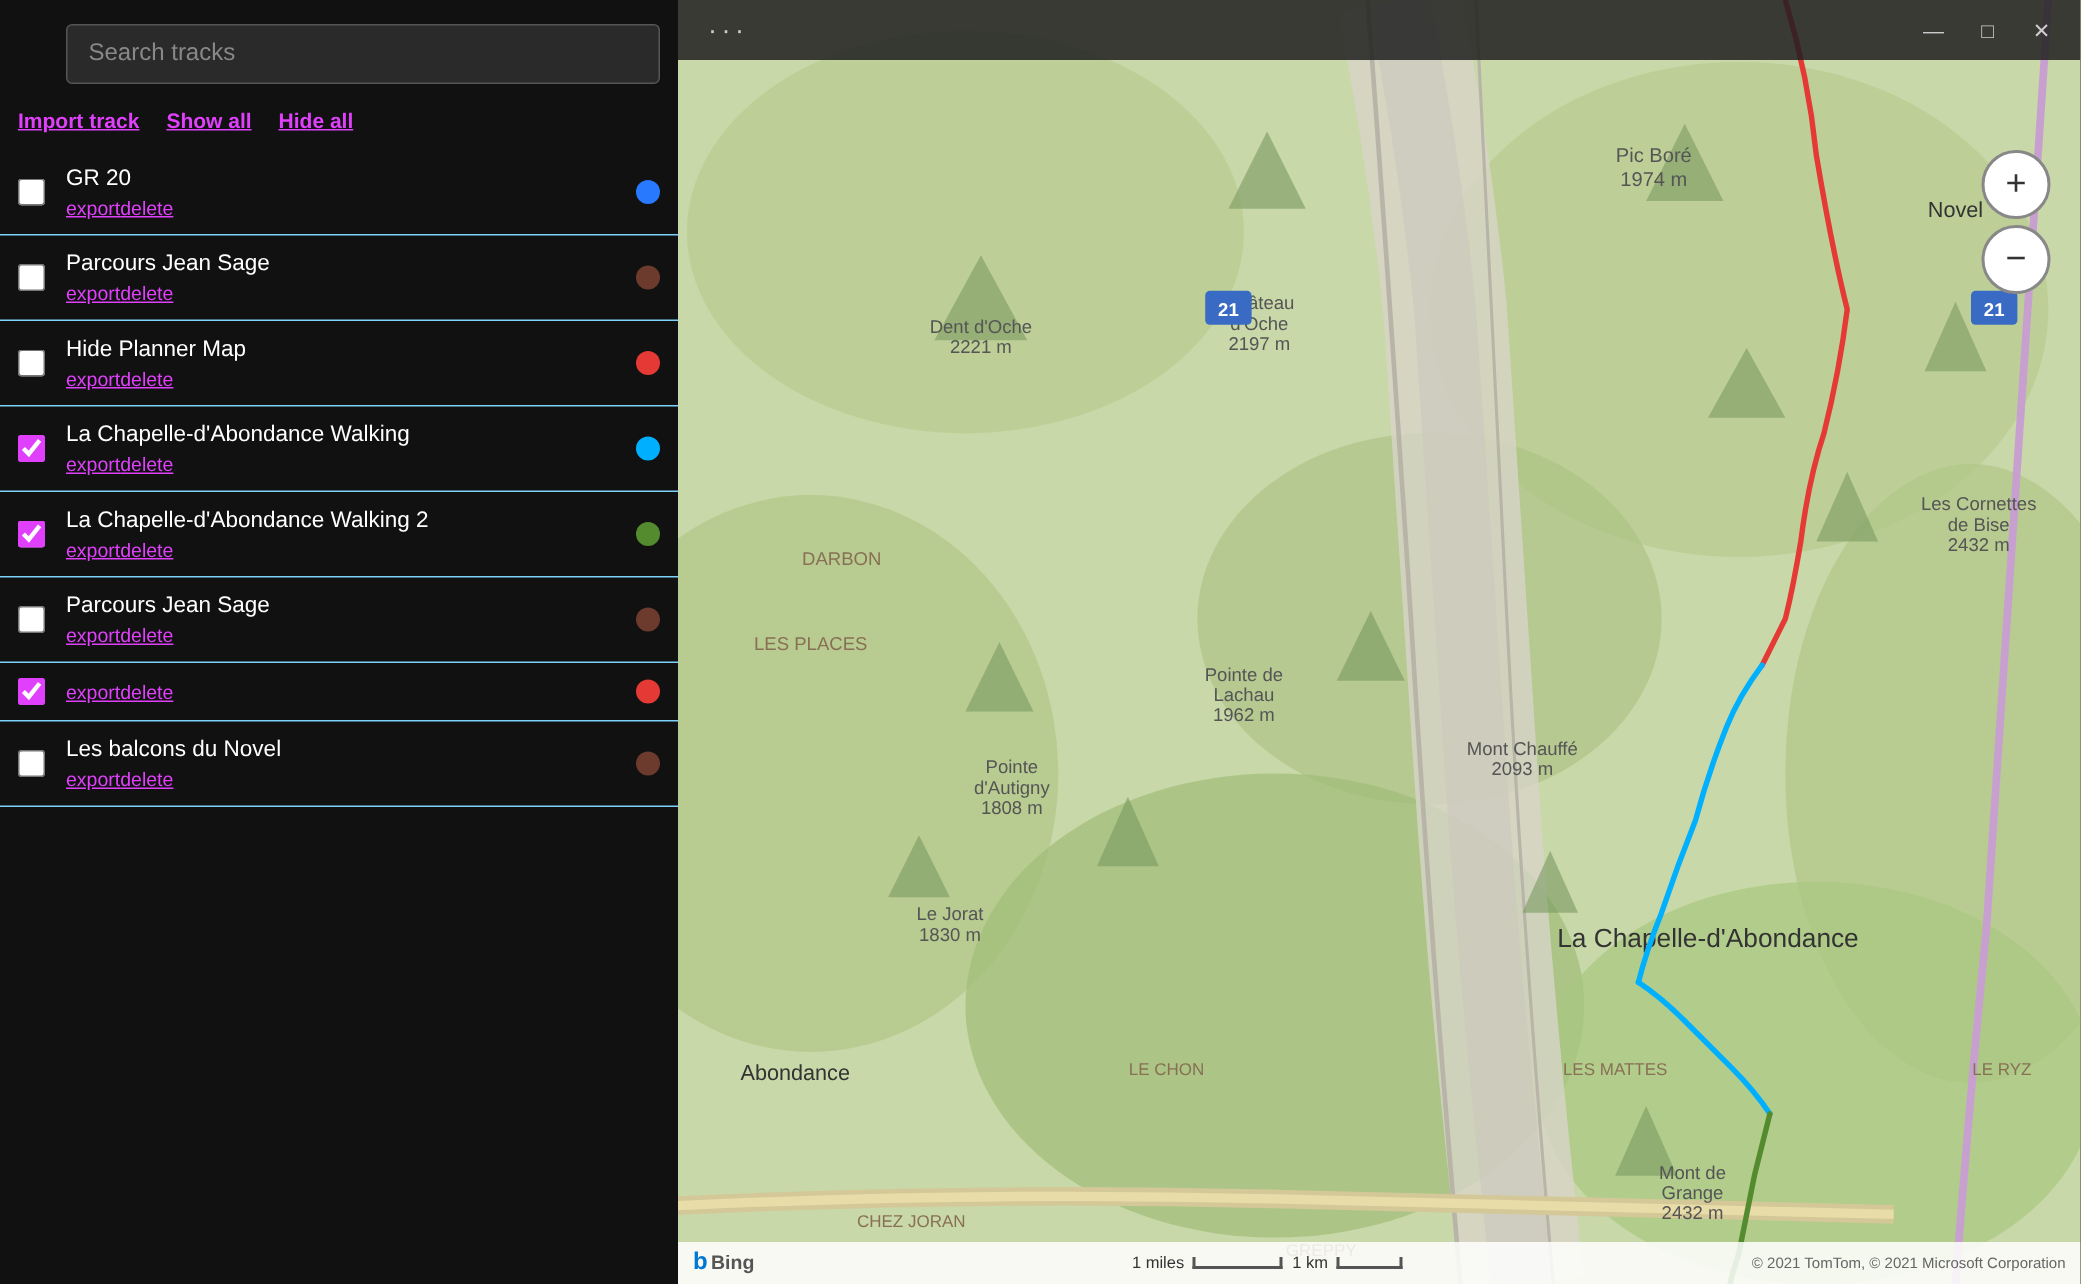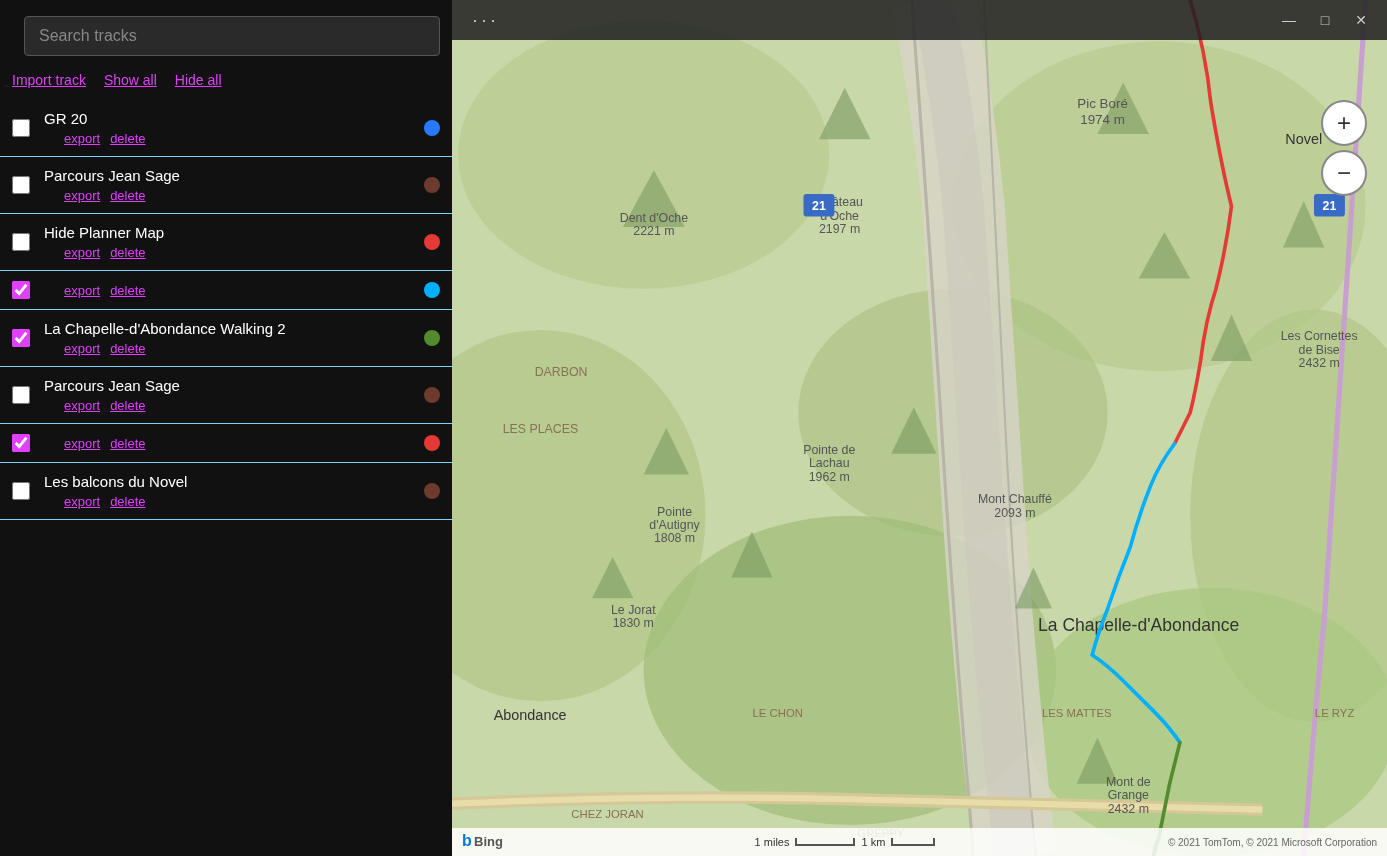--- a/index.html
+++ b/index.html
@@ -17,21 +17,22 @@
       width: 452px;
       min-width: 452px;
       background: #111;
       display: flex;
       flex-direction: column;
       height: 856px;
       overflow: hidden;
     }
 
     .search-bar-wrapper {
-      padding: 16px 12px 10px 24px;
+      padding: 16px 12px 10px 12px;
+      margin-left: 32px;
     }
 
     .search-bar {
       width: 100%;
       background: #2a2a2a;
       border: 1px solid #555;
       border-radius: 4px;
       color: #ccc;
       font-size: 16px;
       padding: 10px 14px;
@@ -46,20 +47,21 @@
       padding: 6px 12px 12px 12px;
     }
 
     .action-link {
       color: #e040fb;
       font-size: 14px;
       cursor: pointer;
       text-decoration: underline;
       background: none;
       border: none;
+      font-weight: bold;
     }
 
     .tracks-list {
       flex: 1;
       overflow-y: auto;
     }
 
     .track-item {
       display: flex;
       align-items: center;
@@ -82,22 +84,20 @@
 
     .track-name {
       color: #fff;
       font-size: 15px;
       font-weight: 400;
       margin-bottom: 4px;
     }
 
     .track-links {
       display: flex;
-      gap: 10px;
-      margin-left: 20px;
     }
 
     .track-link {
       color: #e040fb;
       font-size: 13px;
       cursor: pointer;
       text-decoration: underline;
       background: none;
       border: none;
     }
@@ -260,20 +260,21 @@
           <div class="track-links">
             <button class="track-link">export</button>
             <button class="track-link">delete</button>
           </div>
         </div>
         <div class="track-color-dot" style="background-color: rgb(229, 57, 53);"></div>
       </div>
       <div class="track-item">
         <input type="checkbox" class="track-checkbox" checked="" style="">
         <div class="track-info">
+          <div class="track-name">La Chapelle-d'Abondance Walking</div>
           <div class="track-links">
             <button class="track-link">export</button>
             <button class="track-link">delete</button>
           </div>
         </div>
         <div class="track-color-dot" style="background-color: rgb(0, 176, 255);"></div>
       </div>
       <div class="track-item">
         <input type="checkbox" class="track-checkbox" checked="" style="">
         <div class="track-info">

